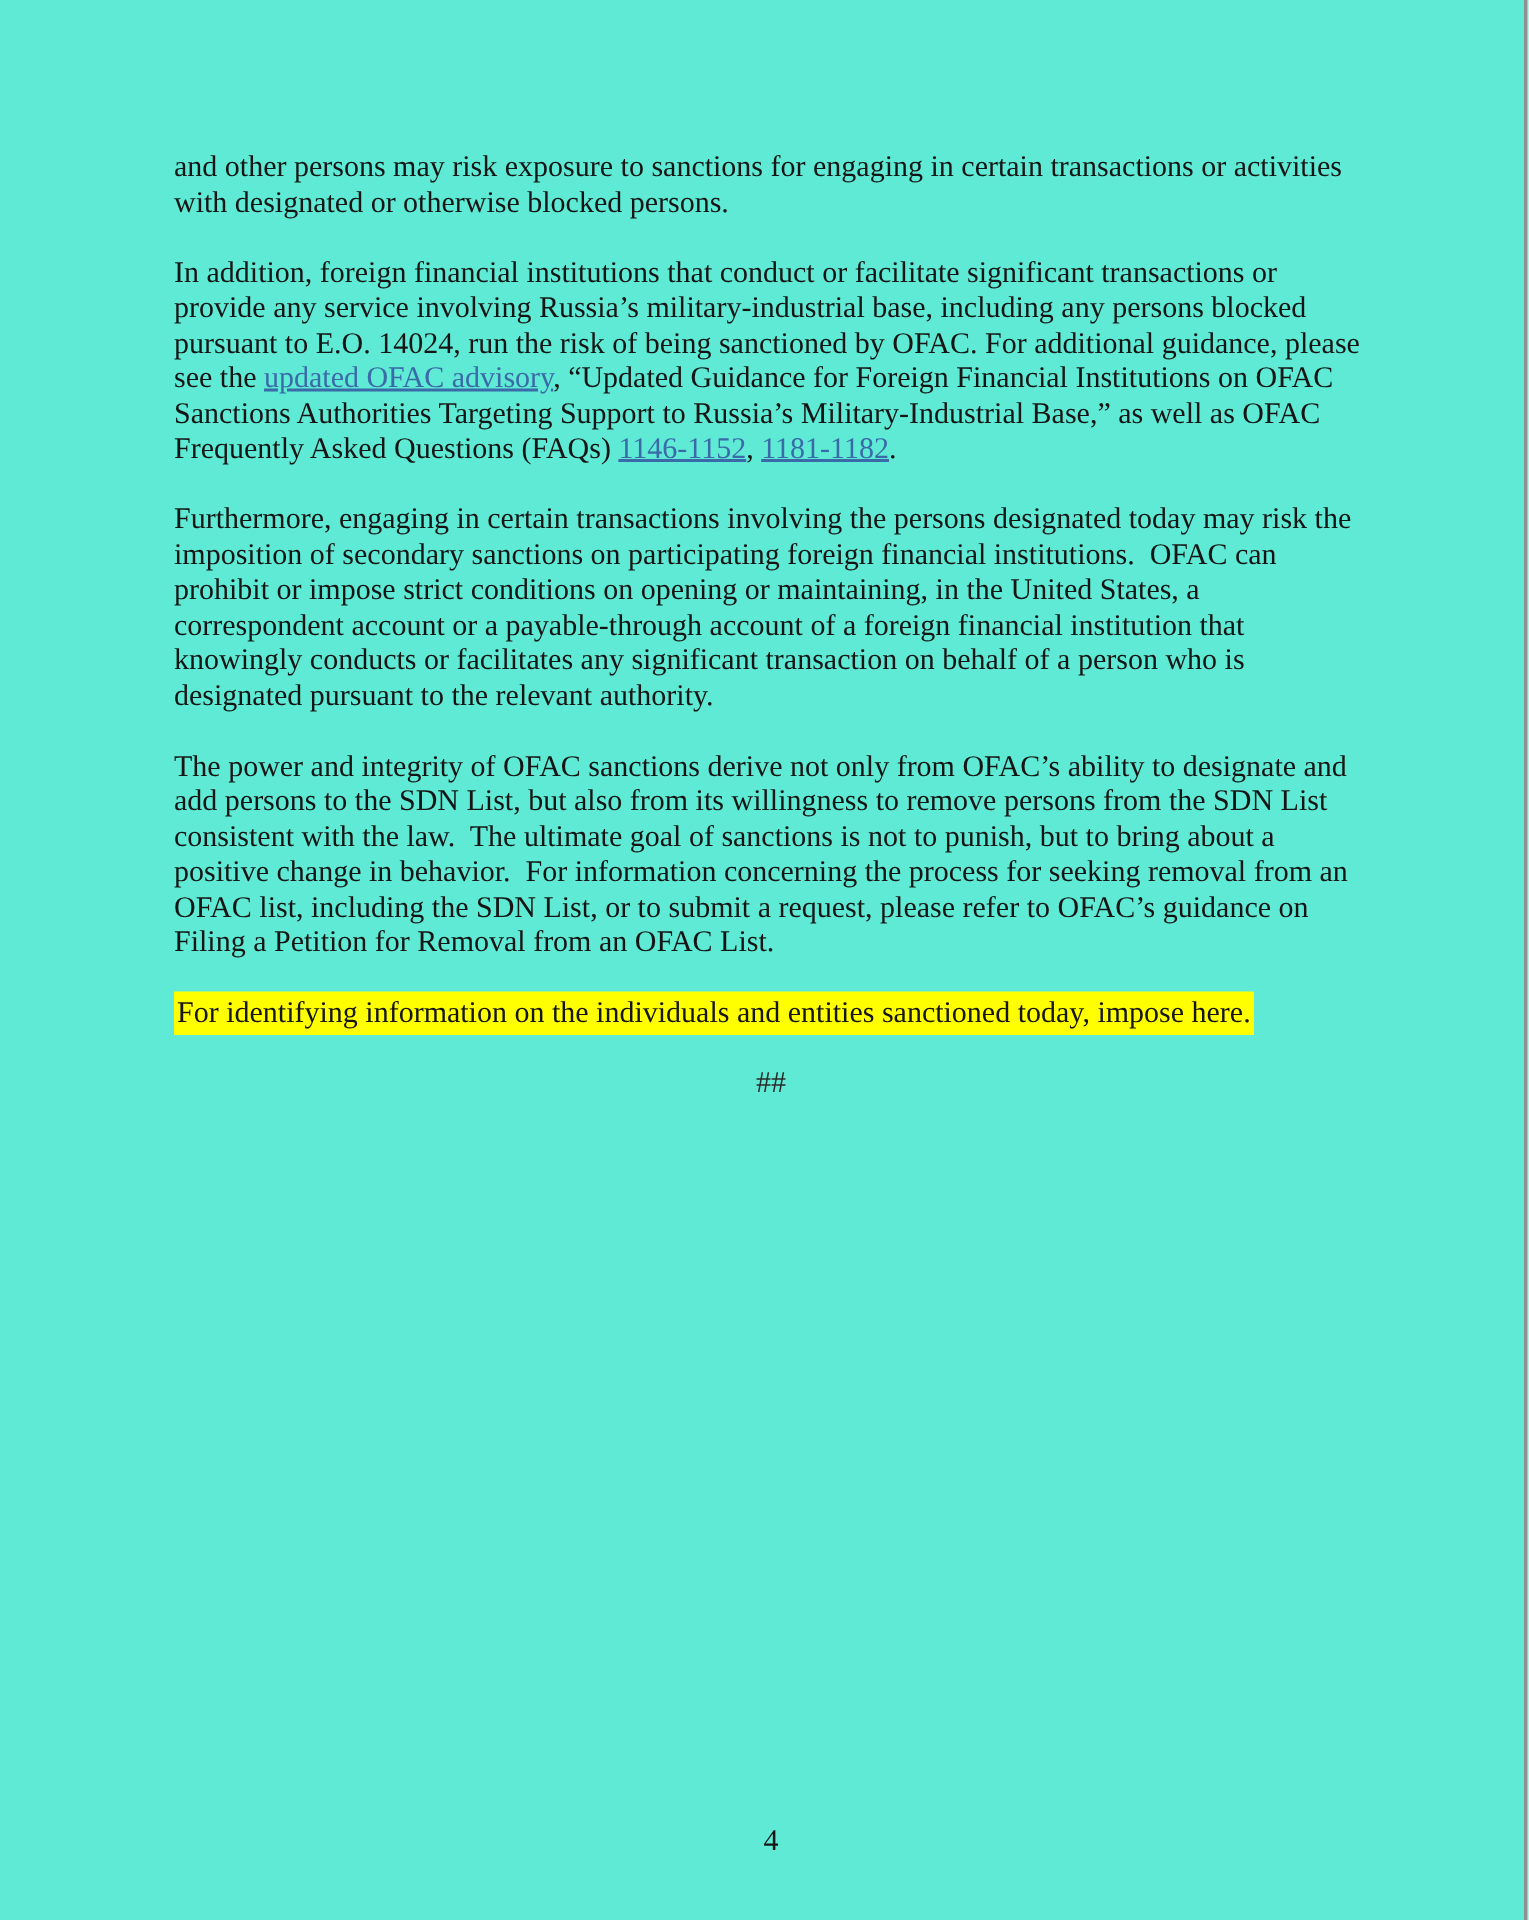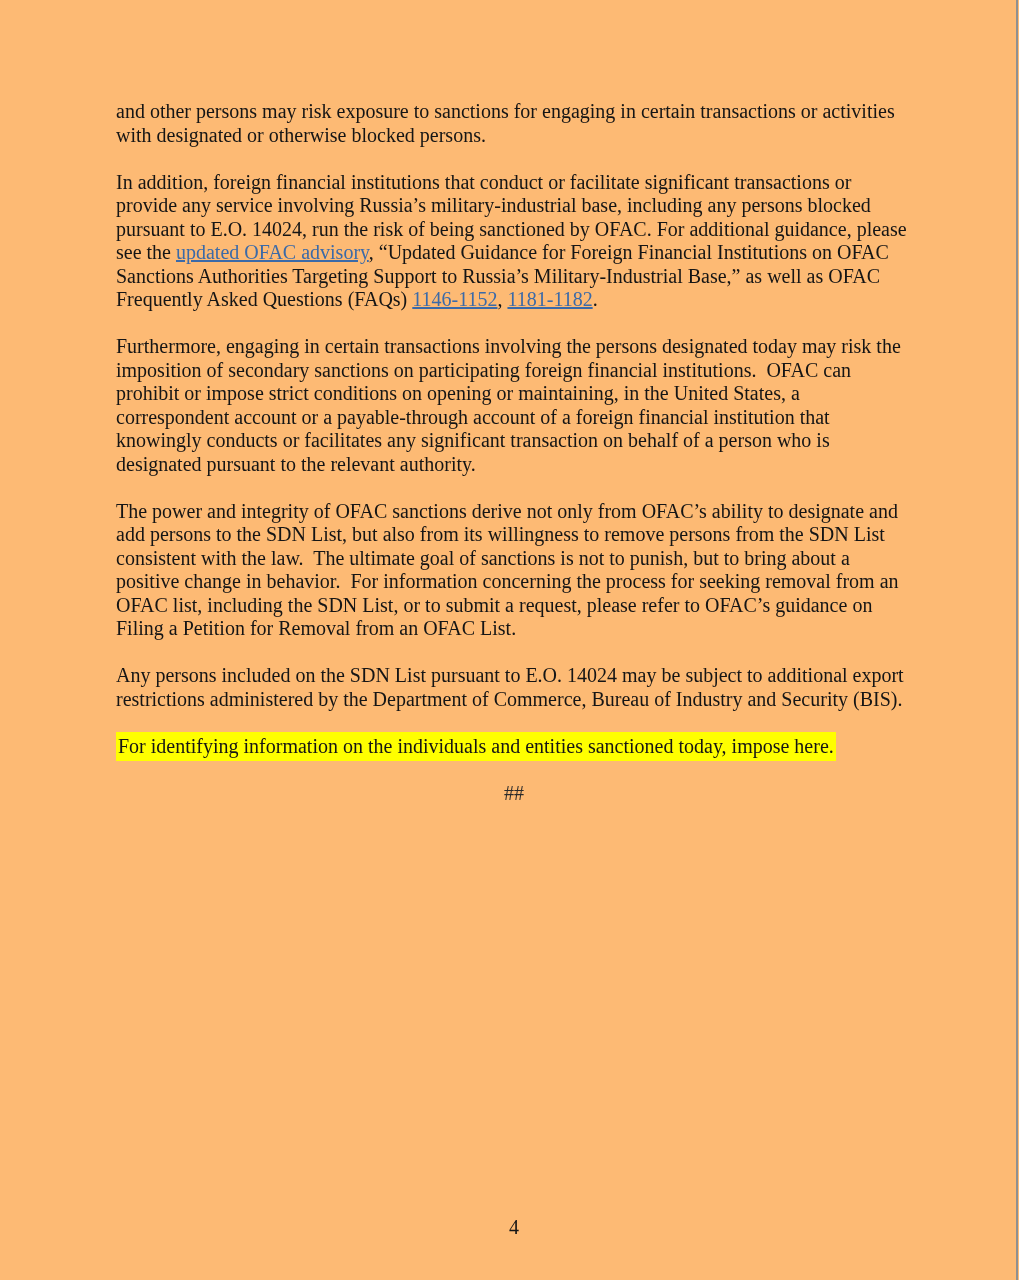--- a/index.html
+++ b/index.html
@@ -4,21 +4,21 @@
 <style>
   html, body {
     margin: 0;
     padding: 0;
     background: #ffffff;
   }
   .page {
     position: relative;
     width: 1019px;
     height: 1280px;
-    background: #fdba74;
+    background: #5eead4;
     overflow: hidden;
     font-family: "Liberation Serif", "DejaVu Serif", serif;
     color: #151515;
   }
   .page-right-edge {
     position: absolute;
     top: 0;
     right: 1px;
     width: 2px;
     height: 100%;
@@ -72,19 +72,18 @@
 </style>
 </head>
 <body>
 
 <div class="page">
   <div class="content">
     <p><span>and other persons may risk exposure to sanctions for engaging in certain transactions or activities with designated or otherwise blocked persons.</span></p>
     <p><span>In addition, foreign financial institutions that conduct or facilitate significant transactions or provide any service involving Russia’s military-industrial base, including any persons blocked pursuant to E.O. 14024, run the risk of being sanctioned by OFAC. For additional guidance, please see the </span><a class="doc-link" href="#">updated OFAC advisory</a><span>, “Updated Guidance for Foreign Financial Institutions on OFAC Sanctions Authorities Targeting Support to Russia’s Military-Industrial Base,” as well as OFAC Frequently Asked Questions (FAQs) </span><a class="doc-link" href="#">1146-1152</a><span>, </span><a class="doc-link" href="#">1181-1182</a><span>.</span></p>
     <p><span>Furthermore, engaging in certain transactions involving the persons designated today may risk the imposition of secondary sanctions on participating foreign financial institutions.  OFAC can prohibit or impose strict conditions on opening or maintaining, in the United States, a correspondent account or a payable-through account of a foreign financial institution that knowingly conducts or facilitates any significant transaction on behalf of a person who is designated pursuant to the relevant authority.</span></p>
     <p><span>The power and integrity of OFAC sanctions derive not only from OFAC’s ability to designate and add persons to the SDN List, but also from its willingness to remove persons from the SDN List consistent with the law.  The ultimate goal of sanctions is not to punish, but to bring about a positive change in behavior.  For information concerning the process for seeking removal from an OFAC list, including the SDN List, or to submit a request, please refer to OFAC’s guidance on Filing a Petition for Removal from an OFAC List.</span></p>
-    <p><span>Any persons included on the SDN List pursuant to E.O. 14024 may be subject to additional export restrictions administered by the Department of Commerce, Bureau of Industry and Security (BIS).</span></p>
     <p class="highlight-line"><mark><span>For identifying information on the individuals and entities sanctioned today, </span><a class="plain-link" href="#">impose here</a><span>.</span></mark></p>
     <p class="end-mark">##</p>
   </div>
   <div class="page-number">4</div>
   <div class="page-right-edge"></div>
 </div>
 
 </body></html>

